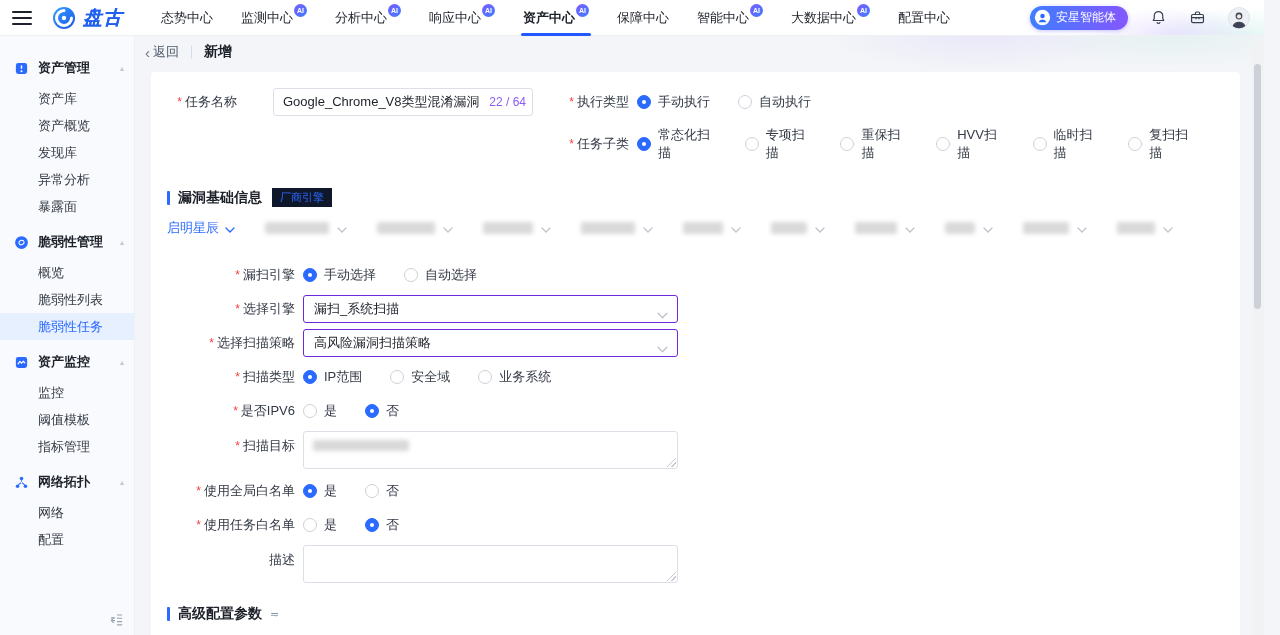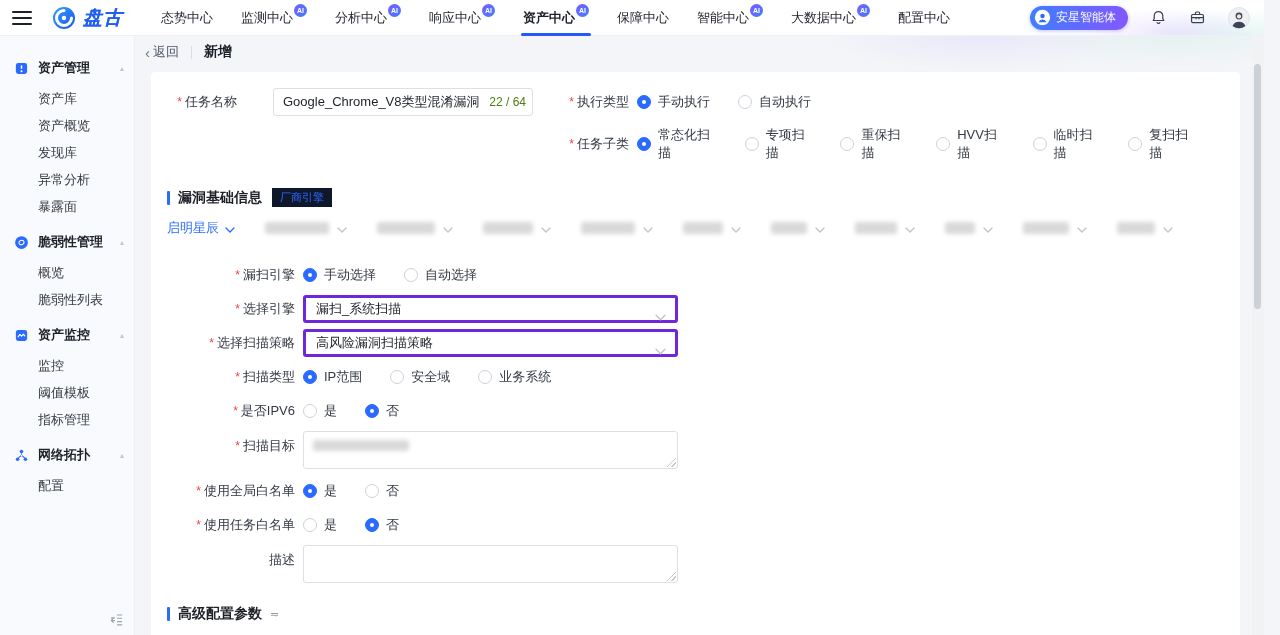--- a/index.html
+++ b/index.html
@@ -60,23 +60,23 @@
   .frow.ta-row { align-items:flex-start; }
   .f-label { display:flex; justify-content:flex-end; align-items:center; color:#333a45; flex:none; }
   .f-label.w1 { width:70px; margin-right:8px; }
   .f-label.w2 { width:128px; margin-right:8px; }
   .f-label.w3 { width:64px; margin-right:8px; }
   .required::before { content:"*"; color:#f53f3f; margin-right:3px; font-size:12px; }
   .ta-row .f-label { margin-top:6px; }
 
   .tinput { position:relative; display:flex; align-items:center; width:260px; height:28px; border:1px solid #dcdfe6; border-radius:3px; padding:0 6px 0 9px; background:#fff; }
   .tinput input { border:none; outline:none; flex:1; font-size:13px; color:#1d2129; font-family:inherit; min-width:0; background:transparent; }
-  .counter { color:#4d7c0f; font-size:12px; margin-left:2px; flex:none; }
-
-  .select { position:relative; display:flex; align-items:center; width:375px; height:28px; border:3px solid #6d28d9; border-radius:3px; padding:0 26px 0 10px; background:#fff; cursor:pointer; }
+  .counter { color:#8b5cf6; font-size:12px; margin-left:2px; flex:none; }
+
+  .select { position:relative; display:flex; align-items:center; width:375px; height:28px; border:1px solid #6d28d9; border-radius:3px; padding:0 26px 0 10px; background:#fff; cursor:pointer; }
   .select .chev { position:absolute; right:9px; top:11px; }
 
   .textarea { position:relative; width:375px; height:38px; border:1px solid #dcdfe6; border-radius:3px; background:#fff; padding:7px 9px; }
   .textarea::after { content:""; position:absolute; right:1px; bottom:1px; width:9px; height:9px;
     background:linear-gradient(135deg, transparent 0 46%, #c4c9d1 46% 54%, transparent 54% 70%, #c4c9d1 70% 78%, transparent 78%); }
 
   .radio-group { display:flex; align-items:center; }
   .radio { display:flex; align-items:center; margin-right:28px; cursor:pointer; }
   .rdot { width:14px; height:14px; border-radius:50%; border:1px solid #cdd2da; background:#fff; margin-right:7px; flex:none; position:relative; }
   .rdot.on { border-color:#2b6aff; background:#2b6aff; }
@@ -218,20 +218,21 @@
             <svg width="15" height="15" viewBox="0 0 16 16">
               <circle cx="8" cy="8" r="6.8" fill="#2b6aff"></circle>
               <path d="M5.2 8.6a3 3 0 0 1 5-2.2M10.8 7.4a3 3 0 0 1-5 2.2" stroke="#fff" stroke-width="1.2" fill="none" stroke-linecap="round"></path>
             </svg>
           </span>
           <span class="sb-title">脆弱性管理</span>
           <span class="caret">▴</span>
         </div>
         <div class="sb-item">概览</div>
         <div class="sb-item">脆弱性列表</div>
+        <div class="sb-item active">脆弱性任务</div>
         <div class="sb-head">
           <span class="sb-ico">
             <svg width="15" height="15" viewBox="0 0 16 16">
               <rect x="2" y="2.2" width="12" height="11.6" rx="2.5" fill="#2b6aff"></rect>
               <path d="M4.3 9.4l2-2.6 1.8 2 1.8-2.3 1.6 1.8" stroke="#fff" stroke-width="1.2" fill="none" stroke-linecap="round" stroke-linejoin="round"></path>
             </svg>
           </span>
           <span class="sb-title">资产监控</span>
           <span class="caret">▴</span>
         </div>
@@ -243,20 +244,21 @@
             <svg width="15" height="15" viewBox="0 0 16 16">
               <circle cx="8" cy="3.8" r="1.9" fill="#2b6aff"></circle>
               <circle cx="3.8" cy="12" r="1.9" fill="#2b6aff"></circle>
               <circle cx="12.2" cy="12" r="1.9" fill="#2b6aff"></circle>
               <path d="M8 5.7v1.6M7.4 8.3 4.6 10.6M8.6 8.3l2.8 2.3" stroke="#2b6aff" stroke-width="1.2" fill="none"></path>
             </svg>
           </span>
           <span class="sb-title">网络拓扑</span>
           <span class="caret">▴</span>
         </div>
+        <div class="sb-item">网络</div>
         <div class="sb-item">配置</div>
       </div>
     <span class="sb-collapse">
       <svg width="15" height="15" viewBox="0 0 16 16" fill="none" stroke="#9aa3b1" stroke-width="1.2">
         <path d="M8.5 3.2h5.5M8.5 6.7h5.5M8.5 10.2h5.5M8.5 13.7h5.5M2.2 6.2h4.2M2.2 9.2h4.2"></path>
         <path d="M5 11.5 2.5 8.9 5 6.3" fill="none"></path>
       </svg>
     </span>
   </div>
 

